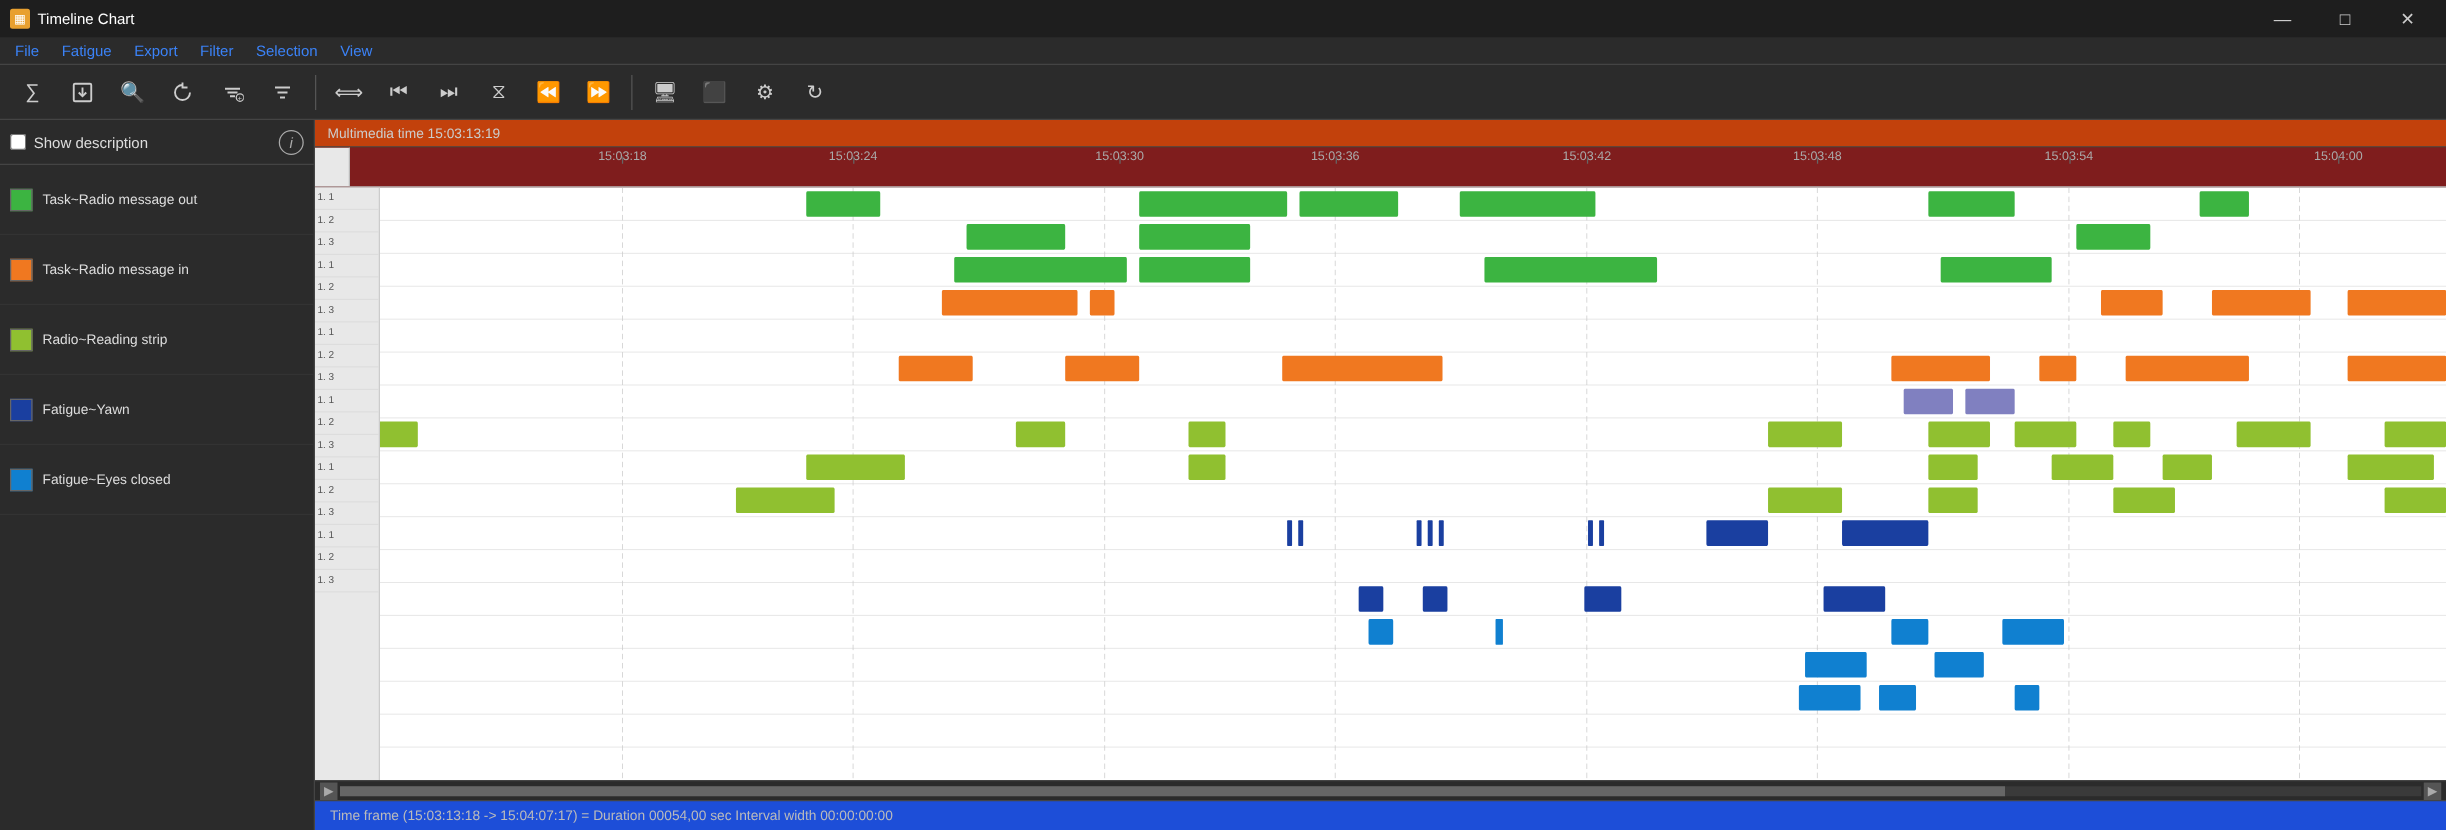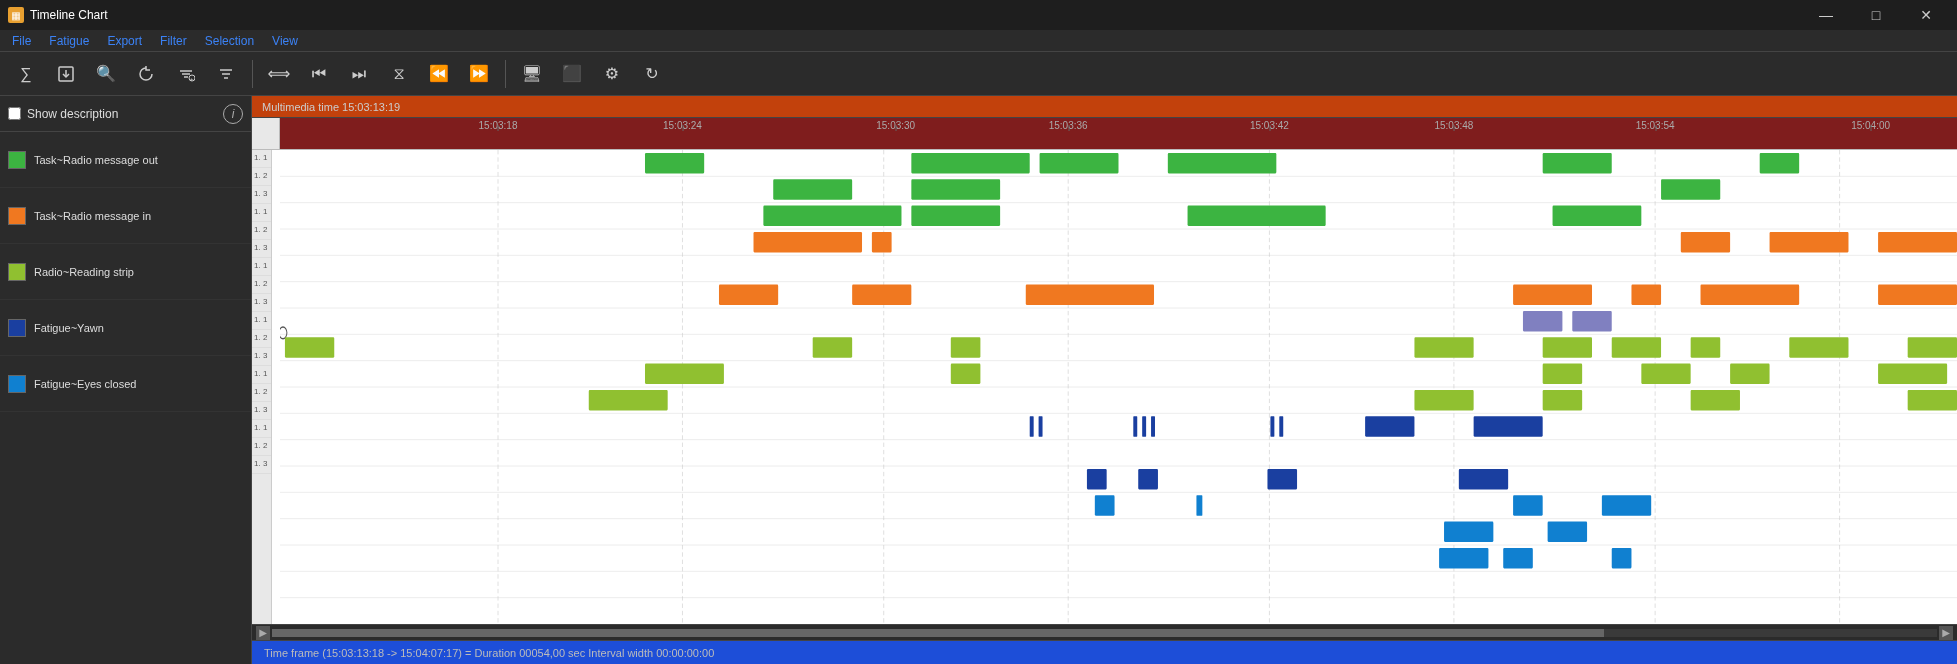--- a/index.html
+++ b/index.html
@@ -351,21 +351,21 @@
         <span class="time-tick" style="left:47%;">15:03:36</span>
         <span class="time-tick" style="left:59%;">15:03:42</span>
         <span class="time-tick" style="left:70%;">15:03:48</span>
         <span class="time-tick" style="left:82%;text-align:center;">15:03:54</span>
         <span class="time-tick" style="left:93%;margin-left:31px;">15:04:00</span>
       </div>
     </div>
 
     <div id="chart-rows" style="background:#fff;flex:1;position:relative;overflow:hidden;">
 
-      <div style="position:absolute;left:0;top:0;width:20px;height:100%;background:#e8e8e8;border-right:1px solid #ccc;z-index:10;display:flex;flex-direction:column;">
+      <div style="position:absolute;left:0;top:0;width:52px;height:100%;background:#e8e8e8;border-right:1px solid #ccc;z-index:10;display:flex;flex-direction:column;">
         <div style="height:18px;font-size:8px;color:#555;padding:3px 2px;border-bottom:1px solid #ddd;">1. 1</div>
         <div style="height:18px;font-size:8px;color:#555;padding:3px 2px;border-bottom:1px solid #ddd;">1. 2</div>
         <div style="height:18px;font-size:8px;color:#555;padding:3px 2px;border-bottom:1px solid #ddd;">1. 3</div>
         <div style="height:18px;font-size:8px;color:#555;padding:3px 2px;border-bottom:1px solid #ddd;">1. 1</div>
         <div style="height:18px;font-size:8px;color:#555;padding:3px 2px;border-bottom:1px solid #ddd;">1. 2</div>
         <div style="height:18px;font-size:8px;color:#555;padding:3px 2px;border-bottom:1px solid #ddd;">1. 3</div>
         <div style="height:18px;font-size:8px;color:#555;padding:3px 2px;border-bottom:1px solid #ddd;">1. 1</div>
         <div style="height:18px;font-size:8px;color:#555;padding:3px 2px;border-bottom:1px solid #ddd;">1. 2</div>
         <div style="height:18px;font-size:8px;color:#555;padding:3px 2px;border-bottom:1px solid #ddd;">1. 3</div>
         <div style="height:18px;font-size:8px;color:#555;padding:3px 2px;border-bottom:1px solid #ddd;">1. 1</div>

